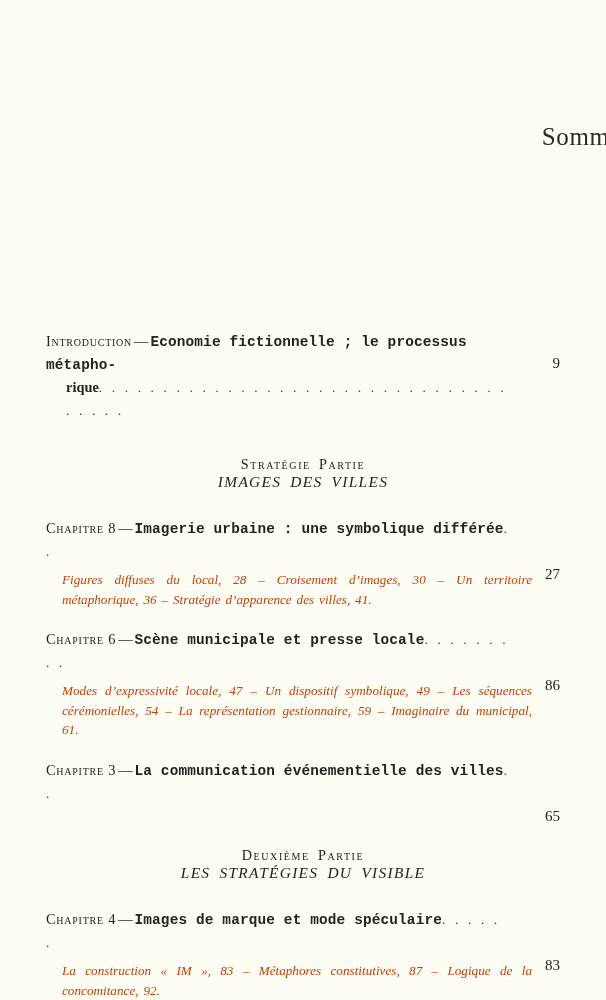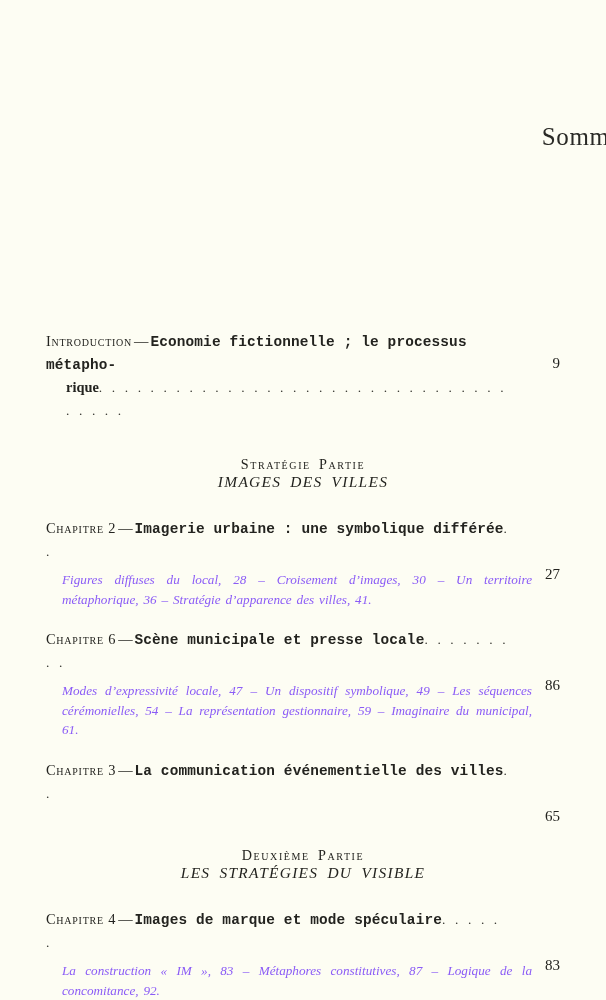--- a/index.html
+++ b/index.html
@@ -95,21 +95,21 @@
   .pagenum.on-second-line {
     top: 22px;
   }
 
   
   .sub {
     font-style: italic;
     font-size: 13.2px;
     line-height: 19.6px;
     text-align: justify;
-    color: #8b5cf6;
+    color: #c2410c;
     margin: 7px 0 0 16px;
     width: 470px;
     word-spacing: 1.6px;
   }
 
   
   .part {
     text-align: center;
     width: 514px;
     margin: 0;
@@ -160,21 +160,21 @@
 
     <div class="part">
       <span class="part-label">Stratégie Partie</span>
       <span class="part-name">IMAGES DES VILLES</span>
     </div>
 
     <div class="gap-part-to-ch"></div>
 
     <div class="entry">
       <span class="entry-text">
-        <span class="lead-in">Chapitre 2</span><span class="dash">—</span><span class="title-text">Imagerie urbaine : une symbolique différée</span><span class="dots">. .</span>
+        <span class="lead-in">Chapitre 8</span><span class="dash">—</span><span class="title-text">Imagerie urbaine : une symbolique différée</span><span class="dots">. .</span>
       </span>
       <span class="pagenum">27</span>
     </div>
     <p class="sub">Figures diffuses du local, 28 – Croisement d’images, 30 – Un territoire métaphorique, 36 – Stratégie d’apparence des villes, 41.</p>
 
     <div class="gap-ch-block"></div>
 
     <div class="entry">
       <span class="entry-text">
         <span class="lead-in">Chapitre 6</span><span class="dash">—</span><span class="title-text">Scène municipale et presse locale</span><span class="dots">. . . . . . . . .</span>

